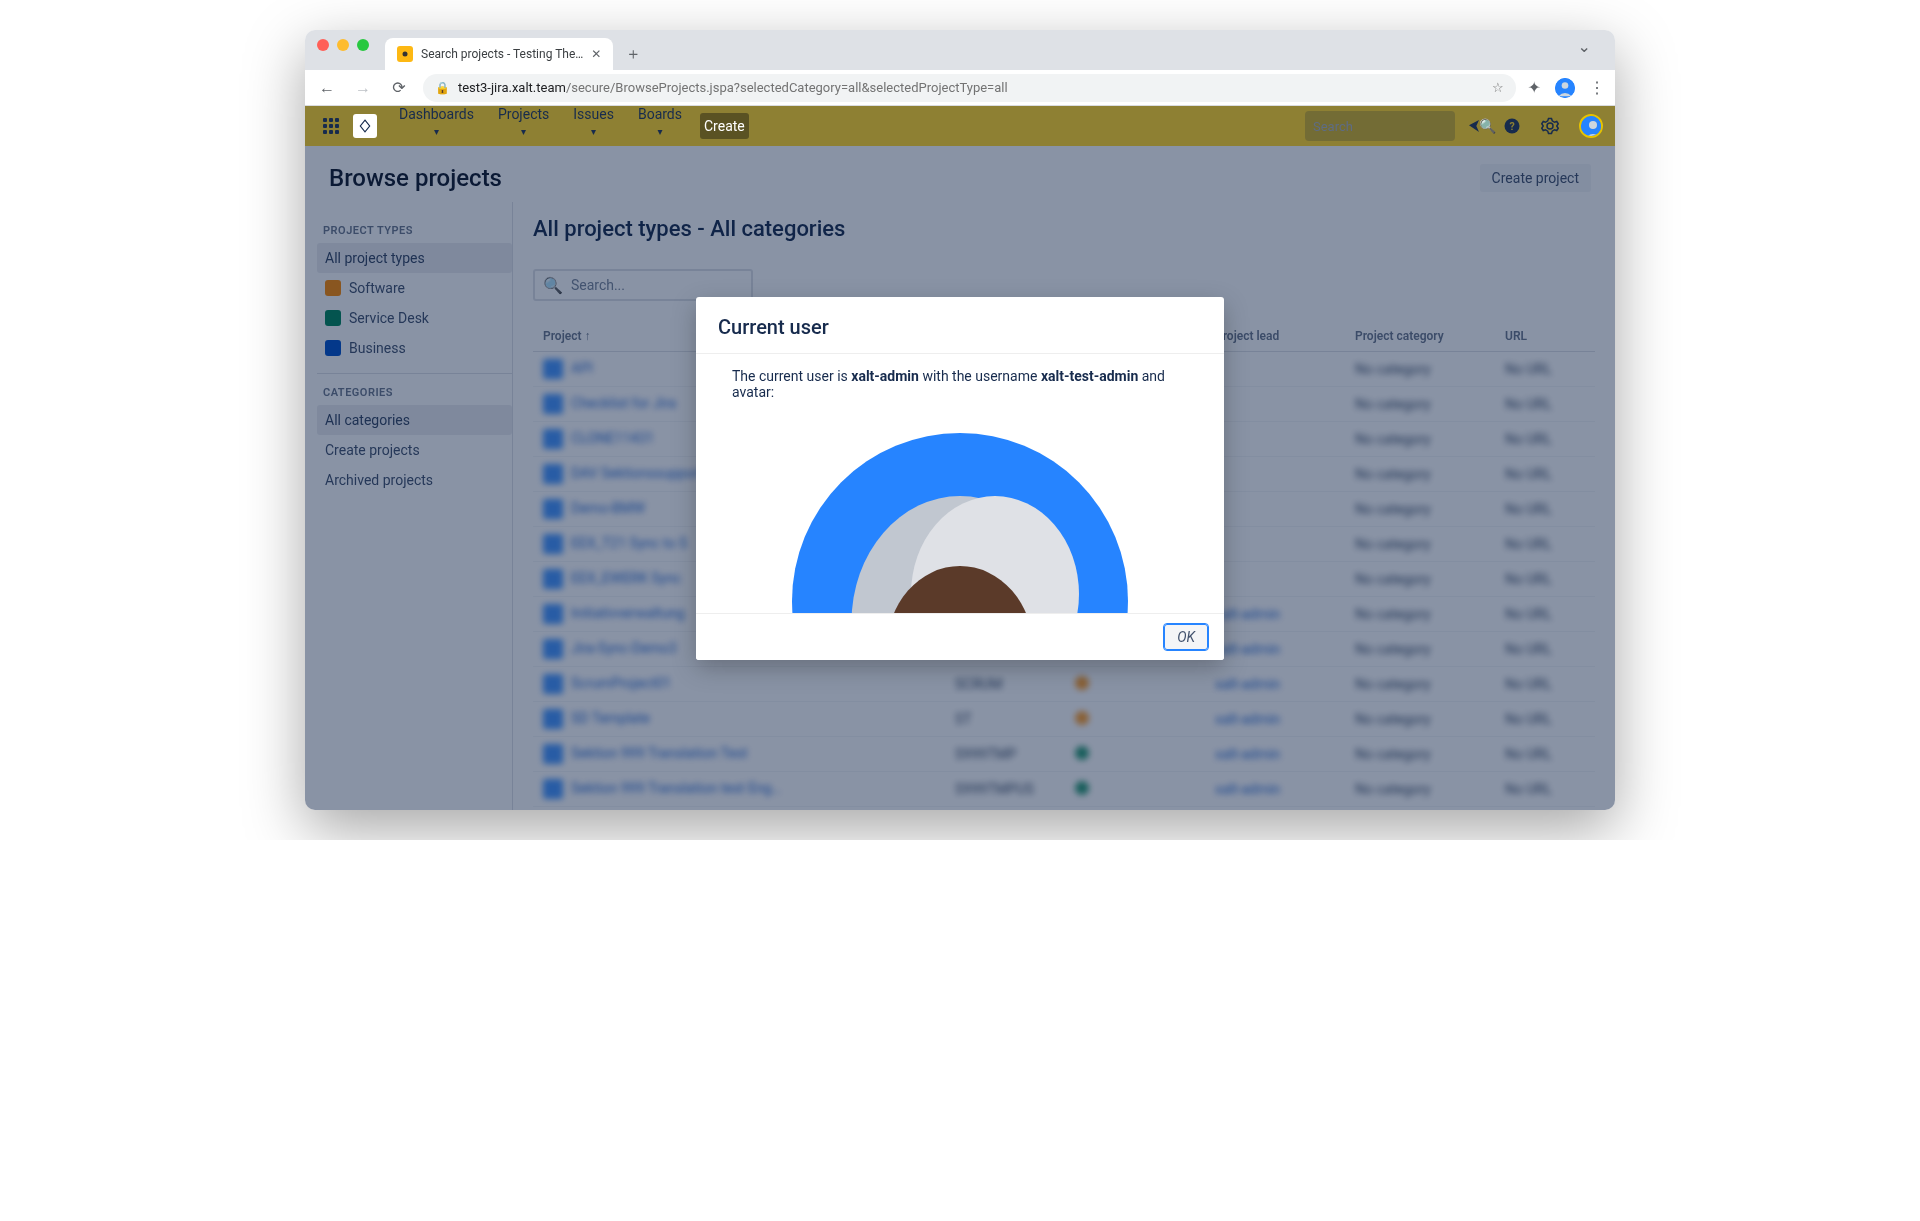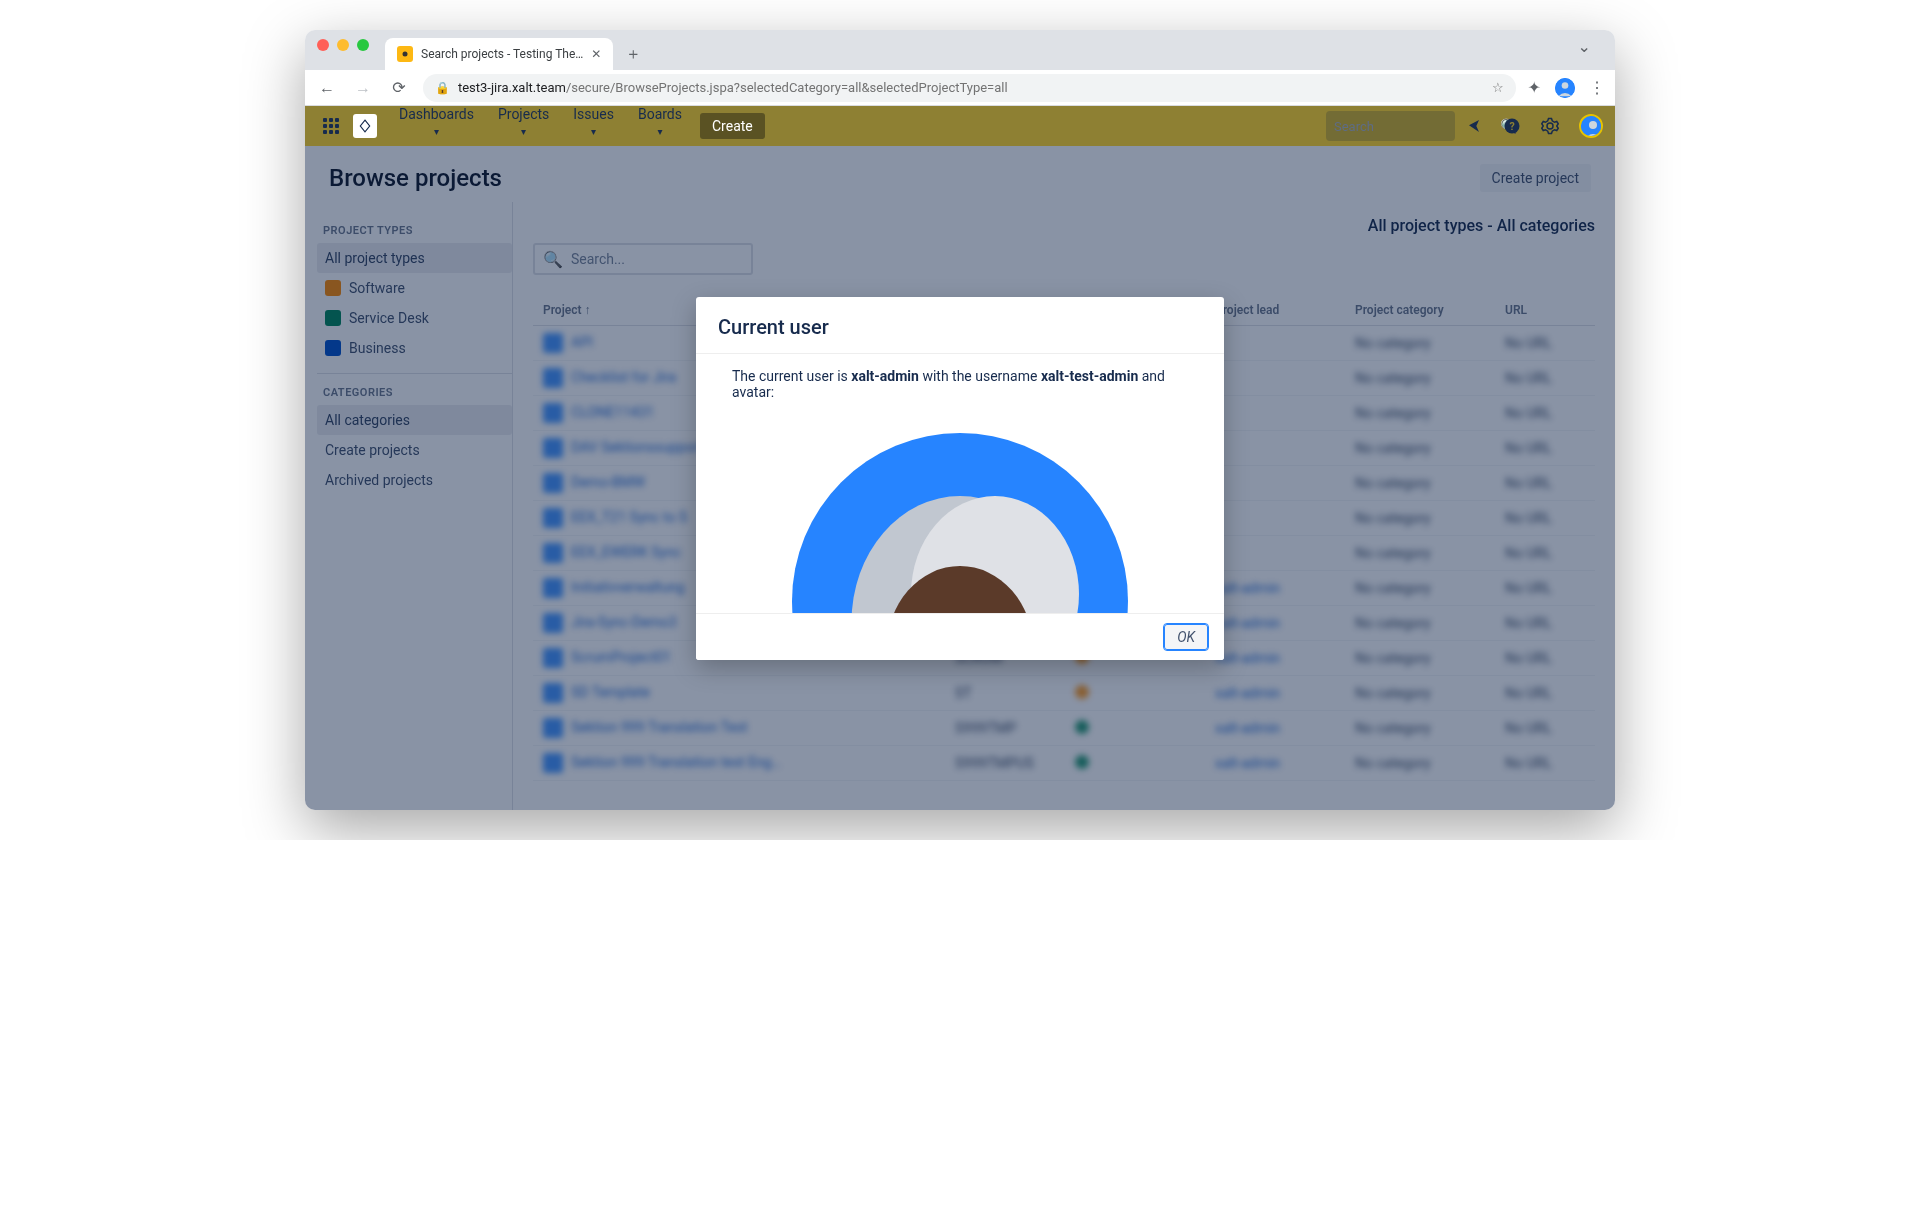--- a/index.html
+++ b/index.html
@@ -27,44 +27,44 @@
 .ext-icons{display:flex;gap:14px;align-items:center;color:#5f6368}
 .avatar-s{width:20px;height:20px;border-radius:50%;background:#2684ff;display:flex;align-items:center;justify-content:center;overflow:hidden}
 
 
 .jira-nav { height:40px; background:#8e8033; display:flex; align-items:center; padding:0 12px; gap:4px; color:#172b4d; font-size:14px;}
 .apps-icon { display:grid; grid-template-columns:repeat(3,4px); gap:2px; padding:6px;}
 .apps-icon div{width:4px;height:4px;background:#172b4d;border-radius:1px}
 .logo { width:24px;height:24px;background:#fff;border-radius:3px;display:flex;align-items:center;justify-content:center;margin:0 8px 0 4px;color:#172b4d;font-weight:bold}
 .nav-item { padding:0 10px; display:flex; align-items:center; gap:4px; height:100%; cursor:pointer;flex-direction:column;}
 .chev{font-size:10px}
-.create-btn { background:#5a5223; color:#fff; padding:5px 12px; border-radius:3px; margin-left:4px; cursor:pointer;}
+.create-btn { background:#5a5223; color:#fff; padding:5px 4px; border-radius:3px; margin-left:4px; cursor:pointer;}
 .nav-spacer{flex:1}
-.j-search { background:rgba(9,30,66,.2); border-radius:4px; width:129px; height:30px; display:flex; align-items:center; padding:0 8px; color:#344563;}
+.j-search { background:rgba(9,30,66,.2); border-radius:4px; width:150px; height:30px; display:flex; align-items:center; padding:0 8px; color:#344563;}
 .j-search input{background:transparent;border:none;outline:none;flex:1;font-size:13px;color:#5e6c84}
 .j-search input::placeholder{color:#5e6c84}
 .nav-icon{padding:0 8px;color:#172b4d;height:100%;display:flex;align-items:center;cursor:pointer}
 .j-avatar{width:24px;height:24px;border-radius:50%;background:#2684ff;margin-left:8px;border:2px solid #e6c200;overflow:hidden}
 
 
 .page { display:flex; flex-direction:column; height:calc(100% - 116px); position:relative;}
 .page-header { display:flex; align-items:center; justify-content:space-between; padding:18px 24px 10px;}
 .page-title { font-size:24px; color:#0f172a; font-weight:500;}
 .create-proj { background:#f4f5f7; color:#42526e; padding:6px 12px; border-radius:3px; font-size:14px; cursor:pointer;}
 .content { display:flex; flex:1; overflow:hidden;}
 .sidebar { width:207px; padding:10px 0 0 12px; font-size:14px; color:#42526e;}
 .sb-head { font-size:11px; color:#6b778c; font-weight:600; letter-spacing:.5px; padding:12px 6px 6px;}
 .sb-item { padding:7px 8px; display:flex; align-items:center; gap:8px; border-radius:3px; cursor:pointer;}
 .sb-item.active { background:#ebecf0; color:#344563;}
 .pt-icon{width:16px;height:16px;border-radius:3px;display:inline-block}
 .ic-sw{background:#ff8b00}.ic-sd{background:#00875a}.ic-bz{background:#0052cc}
 .divider{border:none;border-top:1px solid #dfe1e6;margin:10px 0 0}
 
 .main { flex:1; padding:14px 20px; overflow:auto; border-left:1px solid #dfe1e6;}
-.main h2 { font-size:16px; color:#172b4d; font-weight:500; margin-bottom:8px;text-align:right;}
+.main h2 { font-size:22px; color:#172b4d; font-weight:500; margin-bottom:28px;}
 .proj-search{width:220px;height:32px;border:2px solid #dfe1e6;border-radius:3px;display:flex;align-items:center;padding:0 8px;gap:8px;color:#7a869a;margin-bottom:20px}
 .proj-search input{border:none;outline:none;flex:1;font-size:14px}
 .proj-search input::placeholder{color:#7a869a}
 
 table{width:100%;border-collapse:collapse;font-size:14px;color:#172b4d}
 th{text-align:left;font-weight:600;color:#6b778c;font-size:12px;padding:8px 10px;border-bottom:1px solid #dfe1e6}
 td{padding:7px 10px;border-bottom:1px solid #f4f5f7}
 .p-icon{width:20px;height:20px;border-radius:3px;background:#2684ff;display:inline-block;vertical-align:middle;margin-right:8px}
 .blur-row{filter:blur(3px);opacity:.85}
 .link{color:#0052cc}

